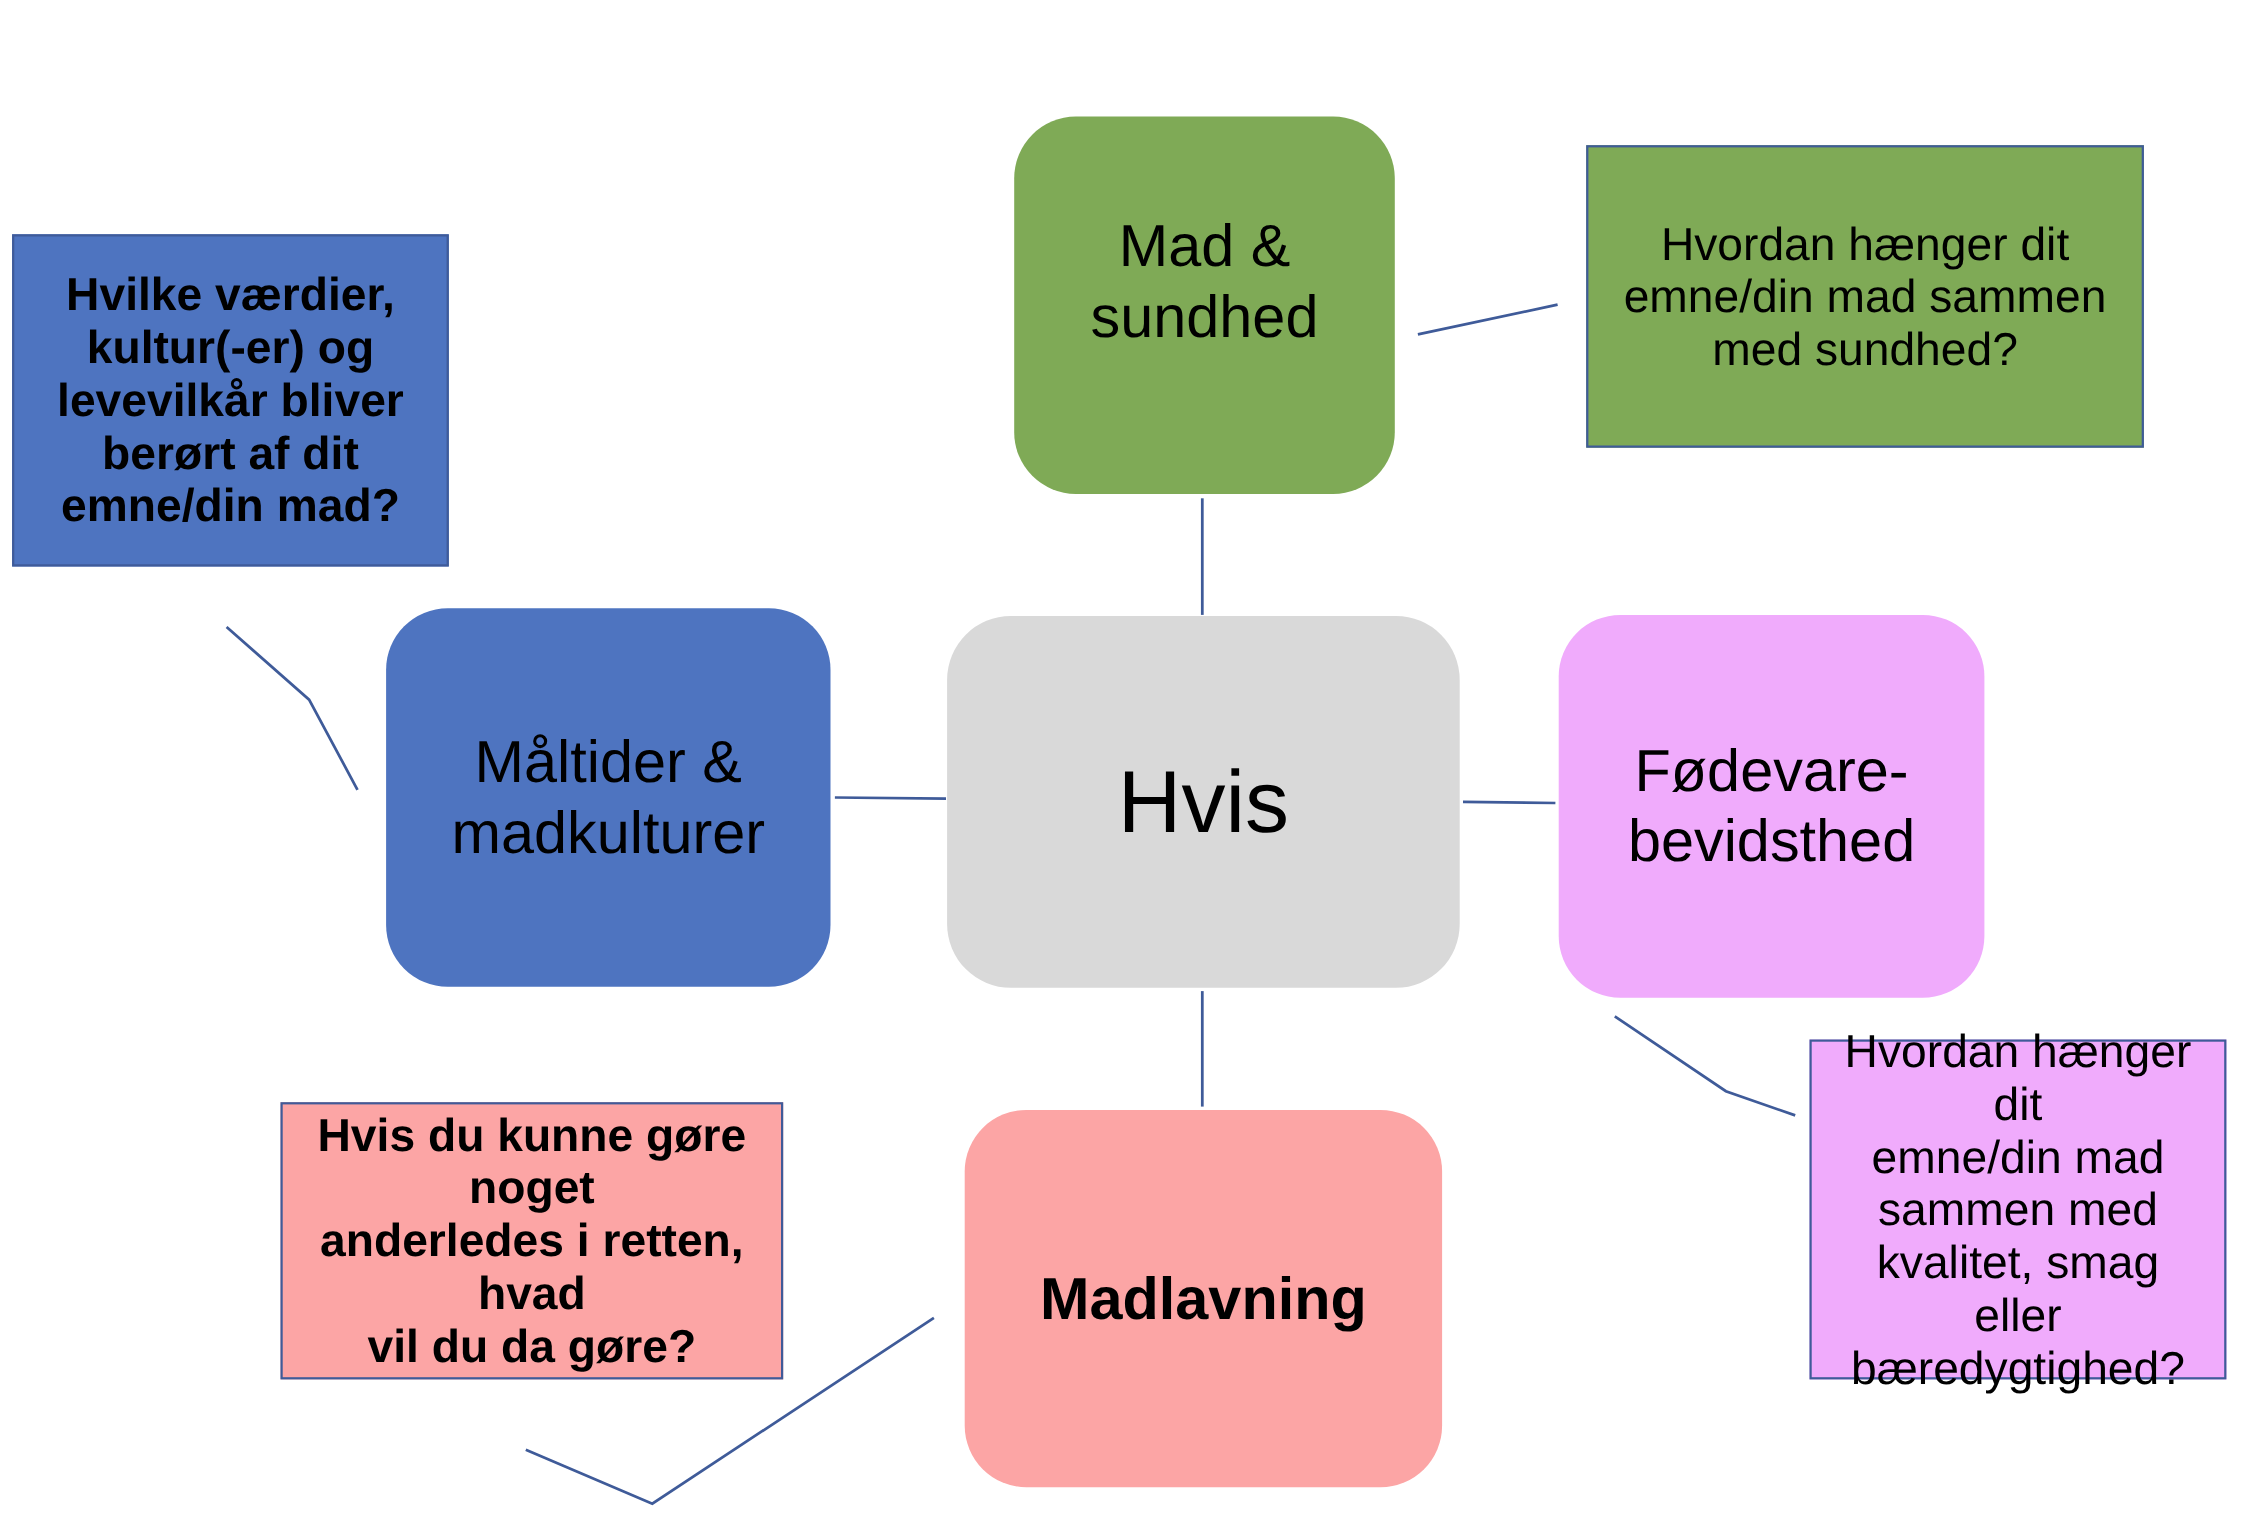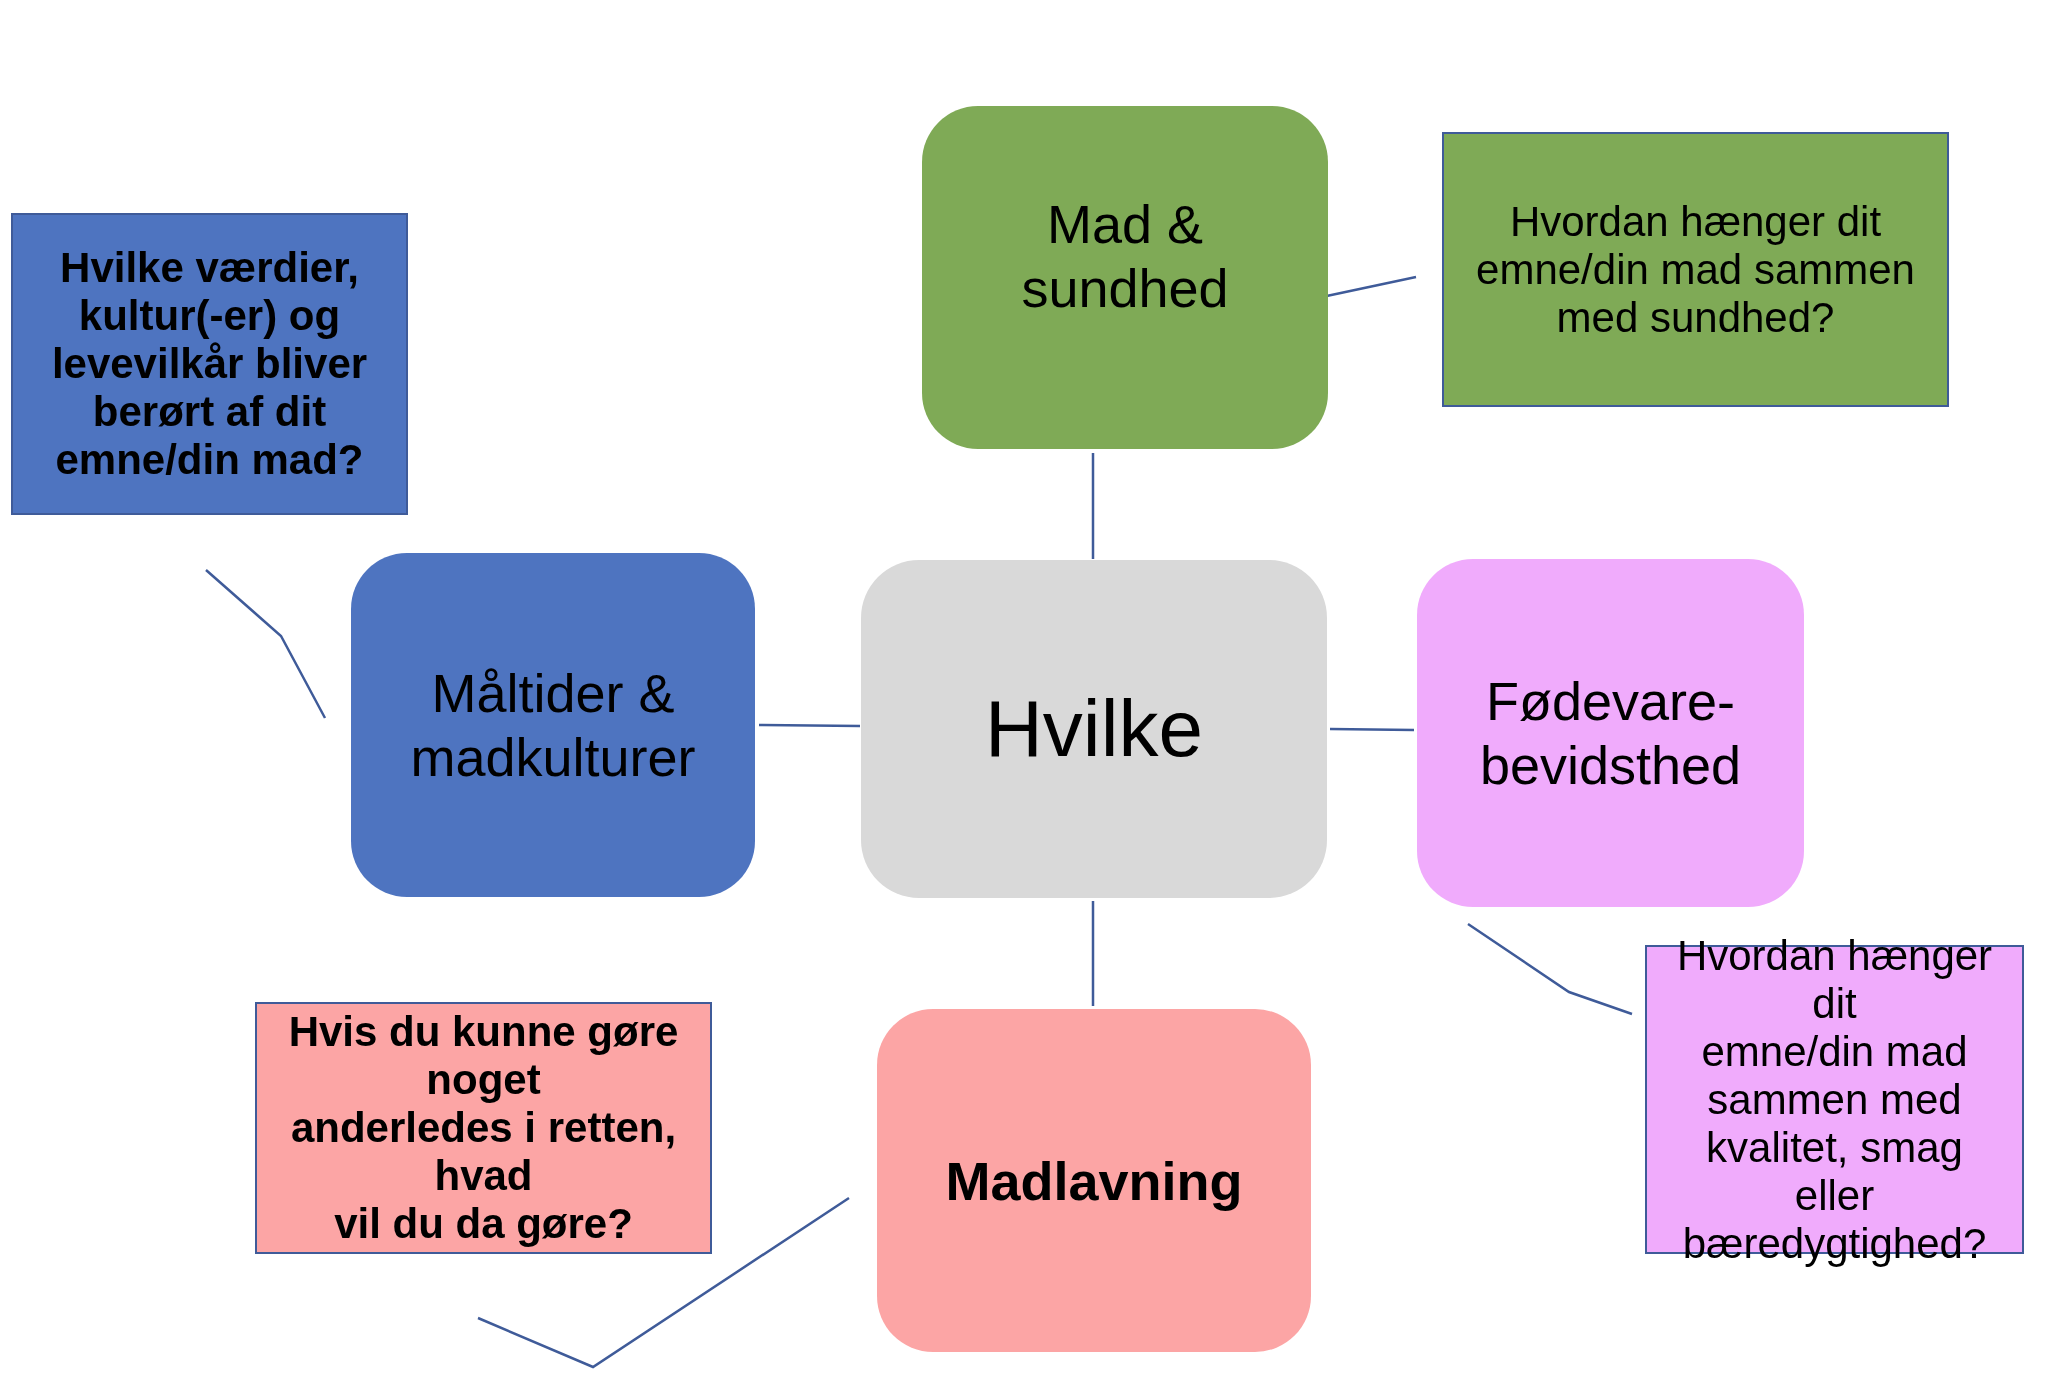--- a/index.html
+++ b/index.html
@@ -53,32 +53,32 @@
 kvalitet, smag eller
 bæredygtighed?</span>
 </div>
 
 <div class="node q red" style="left:255px; top:1002px; width:457px; height:252px;">
   <span class="txt">Hvis du kunne gøre noget
 anderledes i retten, hvad
 vil du da gøre?</span>
 </div>
 
-<div class="node main green" style="left:922px; top:106px; width:406px; height:343px;justify-content:center;">
+<div class="node main green" style="left:922px; top:106px; width:346px; height:343px;justify-content:center;">
   <span class="txt" style="margin-top:-44px;">Mad &amp;
 sundhed</span>
 </div>
 
 <div class="node main blue" style="left:351px; top:553px; width:404px; height:344px;">
   <span class="txt">Måltider &amp;
 madkulturer</span>
 </div>
 
 <div class="node main center gray" style="left:861px; top:560px; width:466px; height:338px;">
-  <span>Hvilke</span>
+  <span>Hvis</span>
 </div>
 
 <div class="node main yellow" style="left:1417px; top:559px; width:387px; height:348px;">
   <span class="txt">Fødevare-
 bevidsthed</span>
 </div>
 
 <div class="node main red" style="left:877px; top:1009px; width:434px; height:343px;">
   <span class="txt">Madlavning</span>
 </div>

